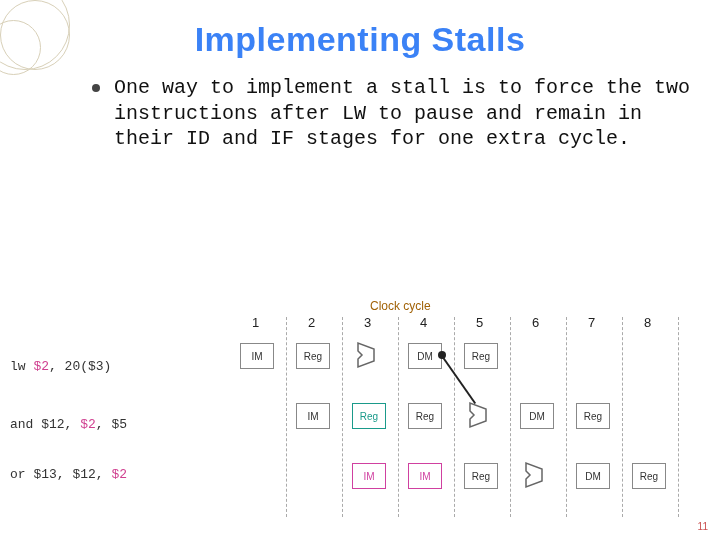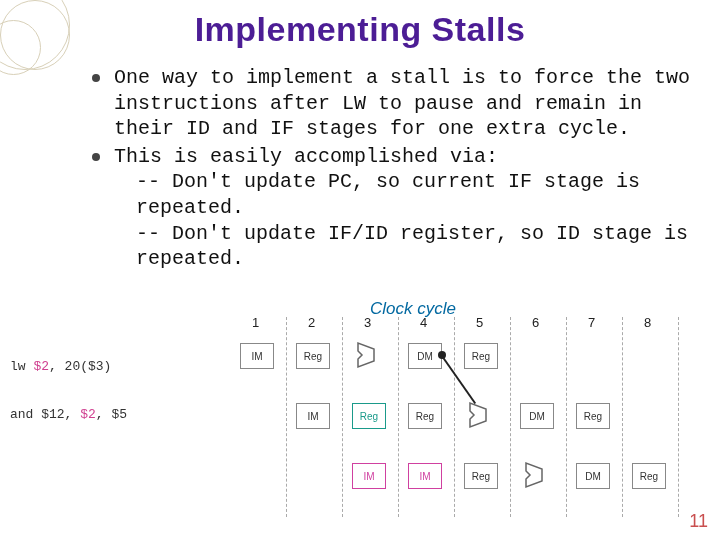--- a/index.html
+++ b/index.html
@@ -19,22 +19,22 @@
   }
   .corner-deco .ring {
     position: absolute;
     border: 1px solid #d8d0b8;
     border-radius: 50%;
   }
   .title {
     text-align: center;
     font-size: 34px;
     font-weight: bold;
-    color: #4c1d95;
-    padding-top: 10px;
+    color: #3b82f6;
+    padding-top: 20px;
     letter-spacing: 0.5px;
   }
   .content {
     padding: 16px 26px 0 92px;
     font-size: 20px;
     color: #111;
     line-height: 1.28;
   }
   .bullet-row { display: flex; margin-bottom: 2px; font-family: Liberation Mono, monospace; }
   .dot {
@@ -48,23 +48,22 @@
     top: 305px;
     width: 580px;
     height: 220px;
     font-family: "Courier New", monospace;
     font-size: 12px;
     color: #333;
   }
   .clock-label {
     position: absolute;
     font-family: Arial, sans-serif;
-    font-size: 17px;
-    color: #0369a1;
-    font-style: italic;
+    font-size: 12px;
+    color: #a16207;
   }
   .cycle-num {
     position: absolute;
     font-family: Arial, sans-serif;
     font-size: 13px;
     color: #222;
   }
   .instr-label {
     position: absolute;
     font-size: 13px;
@@ -105,48 +104,40 @@
   .dep-line {
     position: absolute;
     height: 2px;
     background: #222;
     transform-origin: left center;
   }
   .page-num {
     position: absolute;
     right: 12px;
     bottom: 8px;
-    font-size: 18px;
+    font-size: 10px;
     color: #c94f4f;
   }
   .reg2 { color: #d04090; }
 </style>
 </head>
 <body>
 
 <div class="corner-deco">
   <div class="ring" style="width:90px;height:90px;top:0;left:0;"></div>
   <div class="ring" style="width:70px;height:70px;top:20px;left:20px;"></div>
   <div class="ring" style="width:55px;height:55px;top:40px;left:6px;"></div>
 </div>
 
 <h1 class="title">Implementing Stalls</h1>
 
 <div class="content">
   <div class="bullet-row">
     <div class="dot"></div>
     <div>One way to implement a stall is to force the two instructions after LW to pause and remain in their ID and IF stages for one extra cycle.</div>
-  </div>
-  <div class="bullet-row">
-    <div class="dot"></div>
-    <div style="flex:1">
-      <div>This is easily accomplished via:</div>
-      <div class="sub">-- Don't update PC, so current IF stage is repeated.</div>
-      <div class="sub">-- Don't update IF/ID register, so ID stage is repeated.</div>
-    </div>
   </div>
 </div>
 
 <div class="diagram" id="diagram-root">
 
 <div class="clock-label" style="left: 250px; top: -6px;">Clock cycle</div>
     <div class="cycle-num" style="left: 132px; top: 10px;">1</div>
     <div class="dashline" style="left: 166px; height: 200px;"></div>
     <div class="cycle-num" style="left: 188px; top: 10px;">2</div>
     <div class="dashline" style="left: 222px; height: 200px;"></div>
@@ -163,29 +154,30 @@
     <div class="cycle-num" style="left: 524px; top: 10px;">8</div>
     <div class="dashline" style="left: 558px; height: 200px;"></div>
     <div class="instr-label" style="left: -110px; top: 54px;"><span>lw   </span><span class="reg2">$2</span><span>, 20($3)</span></div>
     <div class="stage" style="left: 120px; top: 38px;">IM</div>
     <div class="stage" style="left: 176px; top: 38px;">Reg</div>
     <div class="alu" style="left: 236px; top: 36px;"><svg viewBox="0 0 28 28">
         <path d="M2 2 L2 10 L6 14 L2 18 L2 26 L18 20 L18 8 Z" fill="none" stroke="#666" stroke-width="1.5"></path>
       </svg></div>
     <div class="stage" style="left: 288px; top: 38px;">DM</div>
     <div class="stage" style="left: 344px; top: 38px;">Reg</div>
-    <div class="instr-label" style="left: -110px; top: 102px;"><span>and $12, </span><span class="reg2">$2</span><span>, $5</span></div>
+    <div class="instr-label" style="left: -110px; top: 112px;"><span>and $12, </span><span class="reg2">$2</span><span>, $5</span></div>
     <div class="stage" style="left: 176px; top: 98px;">IM</div>
     <div class="stage teal" style="left: 232px; top: 98px;">Reg</div>
     <div class="stage" style="left: 288px; top: 98px;">Reg</div>
     <div class="alu" style="left: 348px; top: 96px;"><svg viewBox="0 0 28 28">
         <path d="M2 2 L2 10 L6 14 L2 18 L2 26 L18 20 L18 8 Z" fill="none" stroke="#666" stroke-width="1.5"></path>
       </svg></div>
     <div class="stage" style="left: 400px; top: 98px;">DM</div>
     <div class="stage" style="left: 456px; top: 98px;">Reg</div>
+    <div class="instr-label" style="left: -110px; top: 162px;"><span>or  $13, $12, </span><span class="reg2">$2</span></div>
     <div class="stage pink" style="left: 232px; top: 158px;">IM</div>
     <div class="stage pink" style="left: 288px; top: 158px;">IM</div>
     <div class="stage" style="left: 344px; top: 158px;">Reg</div>
     <div class="alu" style="left: 404px; top: 156px;"><svg viewBox="0 0 28 28">
         <path d="M2 2 L2 10 L6 14 L2 18 L2 26 L18 20 L18 8 Z" fill="none" stroke="#666" stroke-width="1.5"></path>
       </svg></div>
     <div class="stage" style="left: 456px; top: 158px;">DM</div>
     <div class="stage" style="left: 512px; top: 158px;">Reg</div>
     <div class="dep-dot" style="left: 318px; top: 46px;"></div>
     <div class="dep-line" style="left: 322px; top: 50px; width: 58px; transform: rotate(55deg);"></div>

